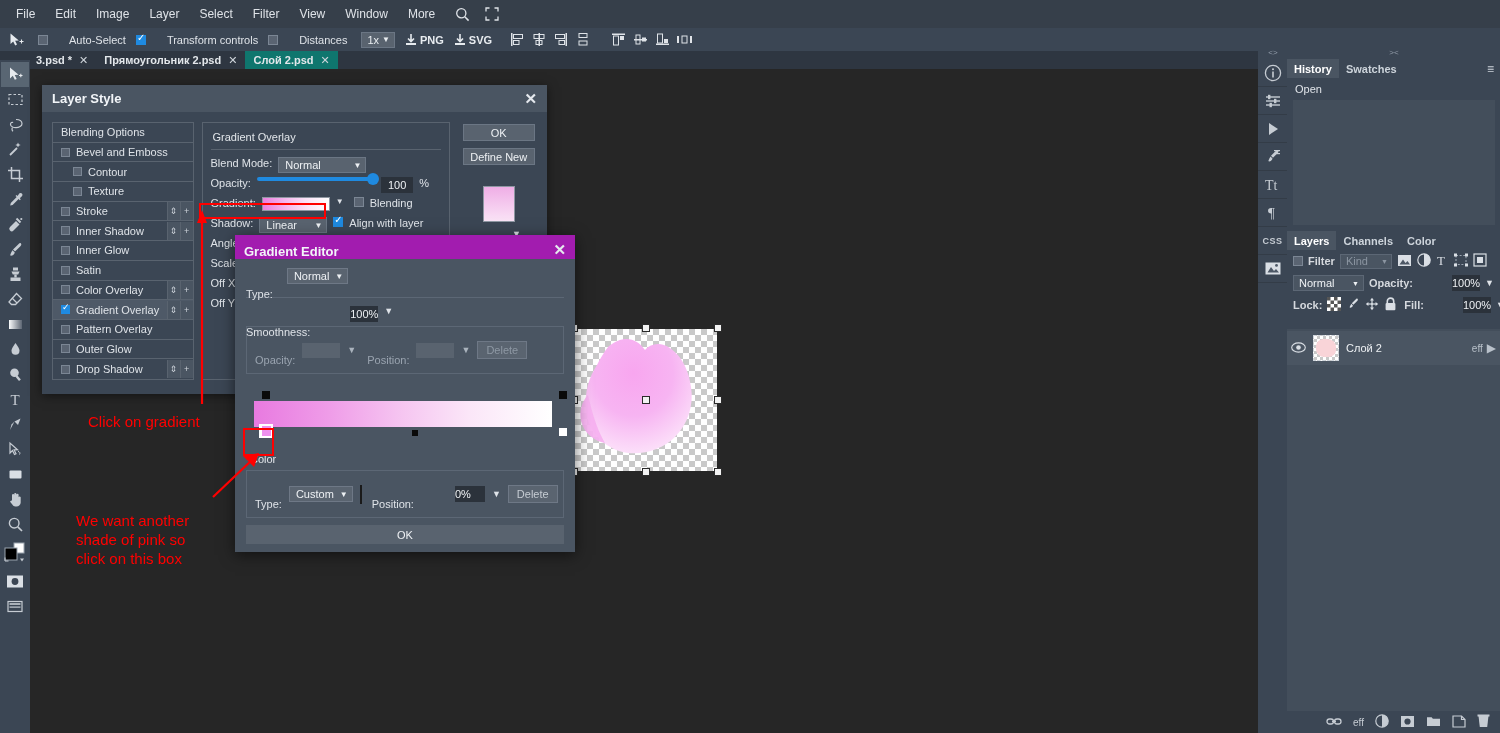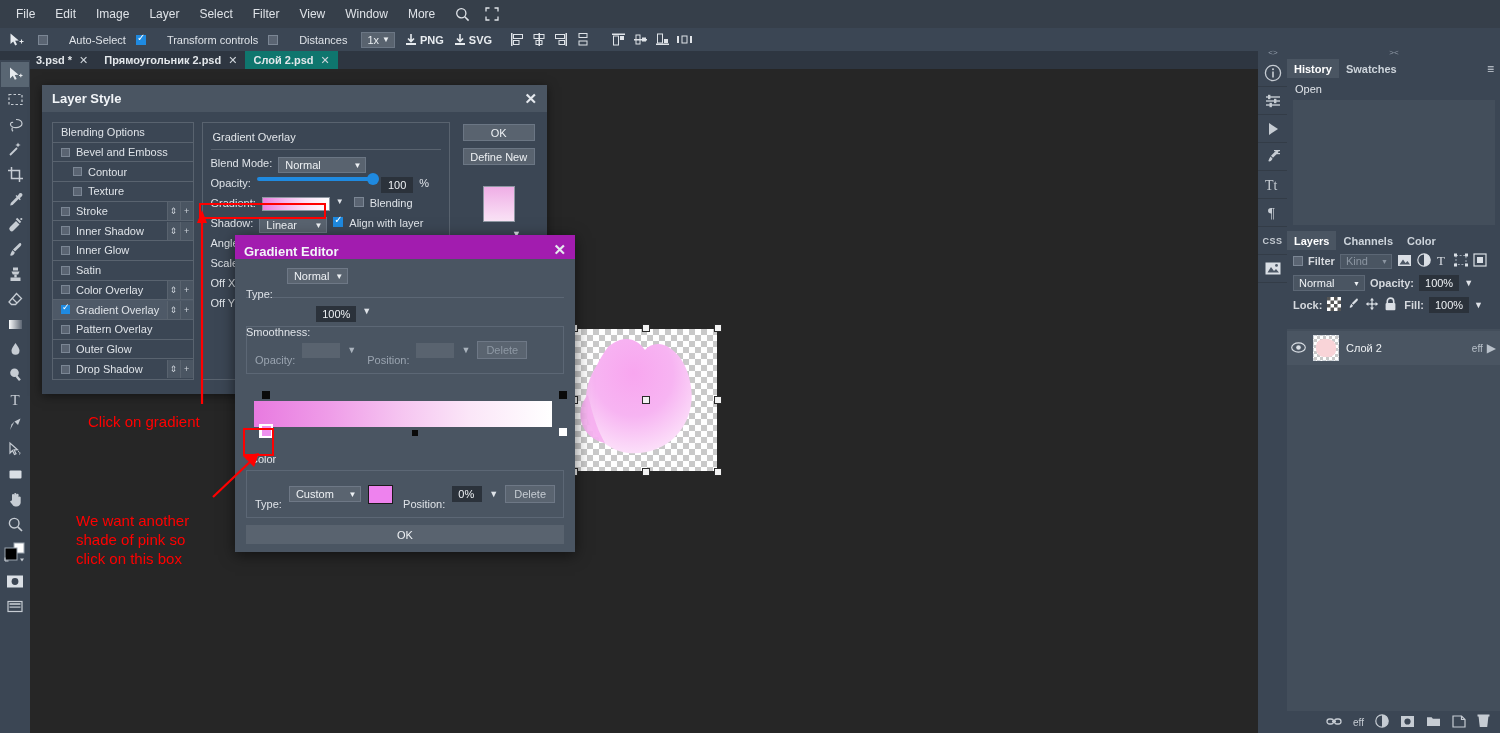--- a/index.html
+++ b/index.html
@@ -146,21 +146,21 @@
   }
   .ged-title .t{ font-size:13px; font-weight:bold; color:#f2f5f8; }
   .ged-title .cl{ font-size:15px; font-weight:bold; color:#e5e9ee; cursor:pointer;}
   .ged-body{ padding:9px 11px 0 11px; }
   .ged-hr{ height:1px; background:#5c6775; margin:9px 0 8px 0; }
   .lbl{ font-size:11px; color:#dfe3e8;margin-top:20px; }
   .minisel{
     background:#5a6470; border:1px solid #6e7886; color:#eef1f4; font-size:11px;
     height:16px; display:flex; align-items:center; padding:0 4px 0 6px; gap:6px;
   }
-  .darkval{ background:#2b323b; color:#eef1f4; font-size:11px; padding:2px 6px; }
+  .darkval{ background:#2b323b; color:#eef1f4; font-size:11px; padding:2px 0;margin-left:34px; }
   .sectionlbl{ font-size:11px; color:#dfe3e8; padding:9px 0 5px 4px; }
   .subpanel{ border:1px solid #5c6775; padding:7px 8px; display:flex; align-items:center; gap:7px; }
   .emptybox{ background:#59636f; width:38px; height:15px; }
   .greybtn{ background:#5a6470; border:1px solid #6e7886; color:#c6ccd3; font-size:11px; padding:2px 8px; }
   .greybtn.dis{ color:#8e98a4; }
   .stopstrip{ position:relative; height:62px; margin-top:14px; }
   .gradtrack{
     position:absolute; left:8px; top:13px; width:298px; height:26px;
     background:linear-gradient(to right,#e87ae0 0%,#ef9ce8 25%,#f6c6f1 50%,#fbe6f8 72%,#ffffff 100%);
   }

